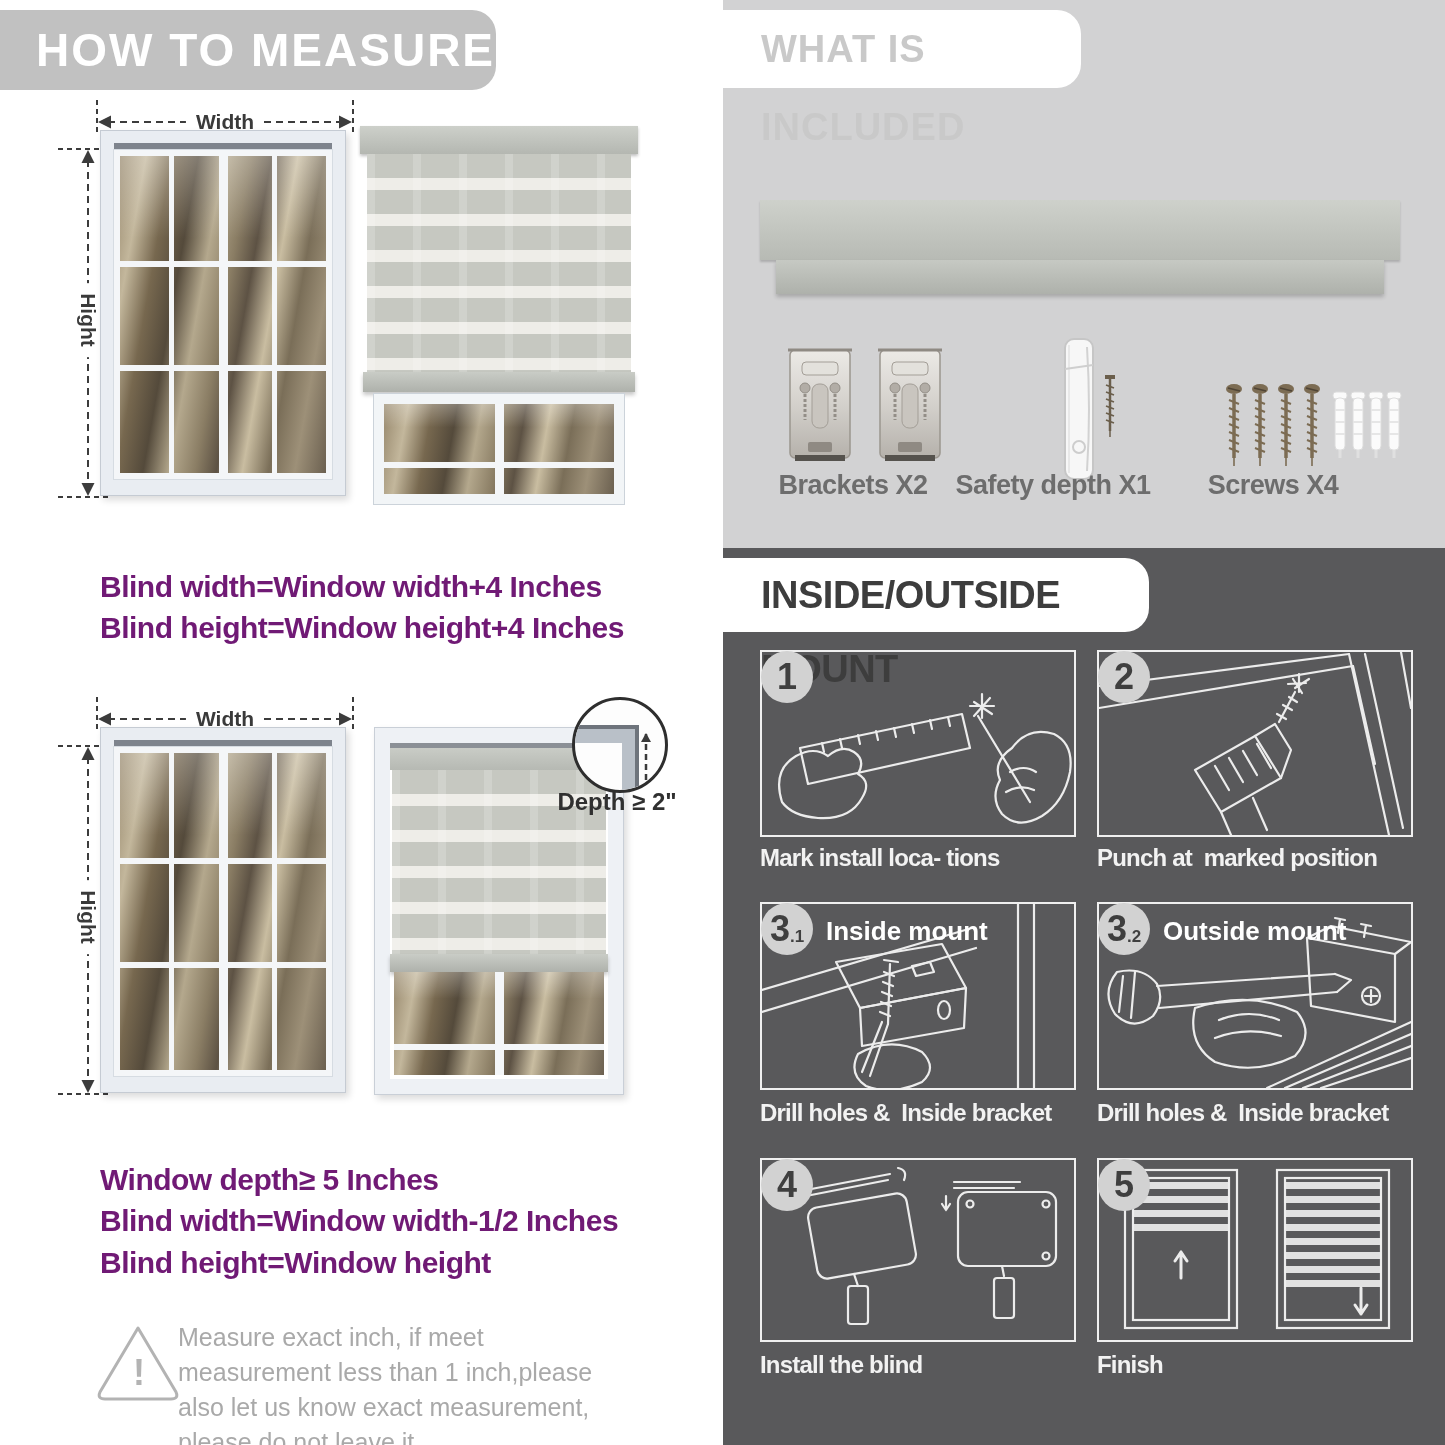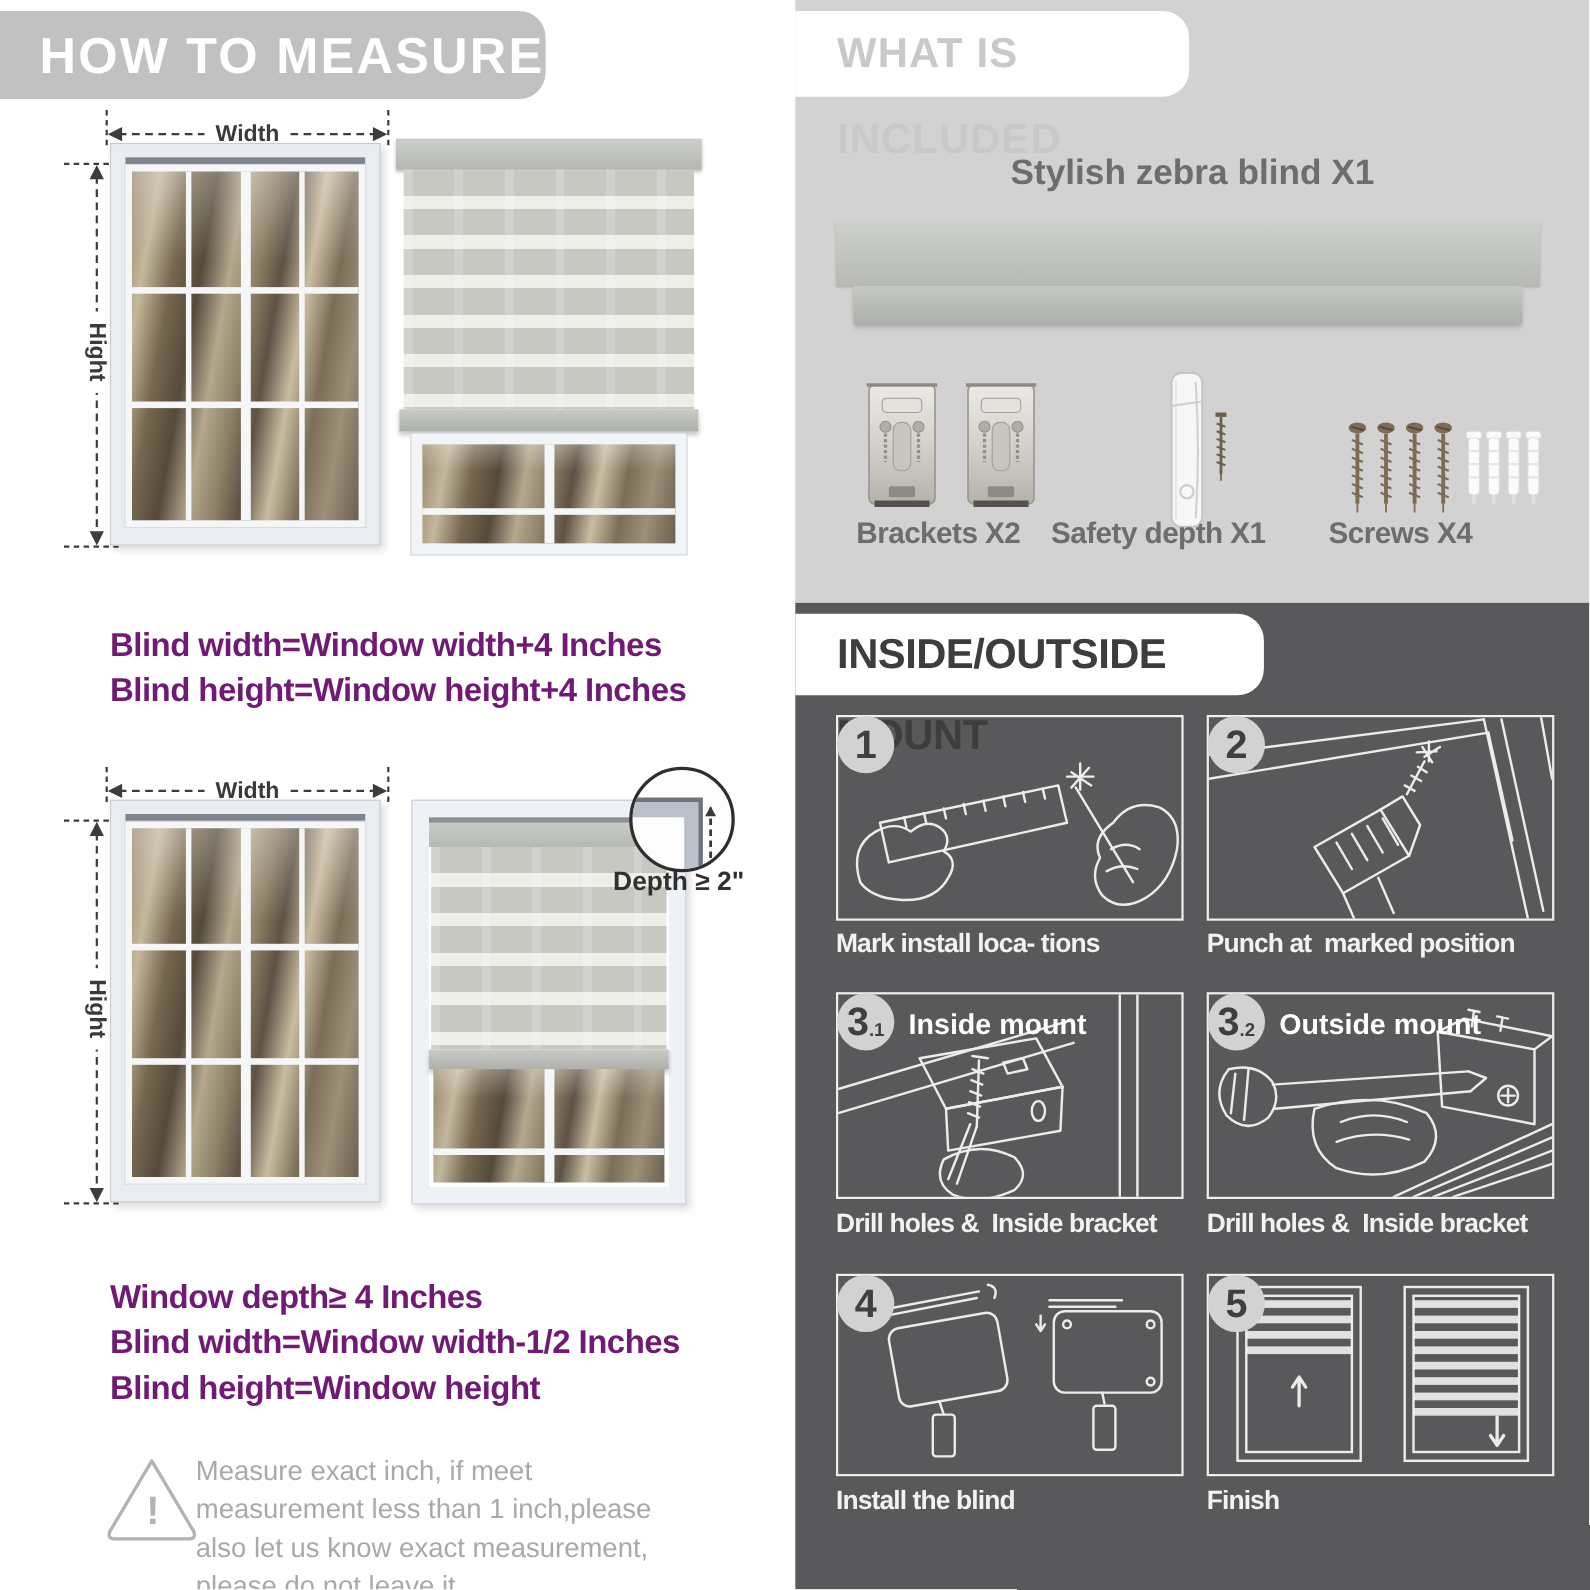--- a/index.html
+++ b/index.html
@@ -215,37 +215,36 @@
   <div class="abs depth-circle" style="left:572px;top:697px">
     <svg width="90" height="90">
       <path d="M-4,36 L54,36 L54,94" stroke="#b9c0c8" stroke-width="14" fill="none"></path>
       <path d="M-4,27 L62,27 L62,94" stroke="#6e747c" stroke-width="4" fill="none"></path>
       <path d="M71,34 L71,88" stroke="#3a3a3a" stroke-width="2.5" stroke-dasharray="6 4" fill="none"></path>
       <path d="M71,33 l-5,9 l10,0 Z" fill="#3a3a3a"></path>
     </svg>
   </div>
   <div class="abs depth-label" style="left:617px;top:788px">Depth ≥ 2"</div>
 
-  <div class="abs m-line" style="left:100px;top:1163px">Window depth≥ 4 Inches</div>
+  <div class="abs m-line" style="left:100px;top:1163px">Window depth≥ 5 Inches</div>
   <div class="abs m-line" style="left:100px;top:1204px">Blind width=Window width-1/2 Inches</div>
   <div class="abs m-line" style="left:100px;top:1246px">Blind height=Window height</div>
 
   <svg class="abs" style="left:94px;top:1322px" width="88" height="82">
     <path d="M44,6 L82,70 Q85,77 77,77 L11,77 Q3,77 6,70 Z" fill="none" stroke="#b3b3b3" stroke-width="3" stroke-linejoin="round"></path>
   </svg>
   <div class="abs warn-mark" style="left:133px;top:1352px">!</div>
   <div class="abs warn-text" style="left:178px;top:1320px">Measure exact inch, if meet measurement less than 1 inch,please also let us know exact measurement, please do not leave it</div>
 
   <div class="abs right-panel">
 
     <div class="included">
       <div class="included-pill">
         <div class="t">WHAT IS INCLUDED</div>
       </div>
-      <div class="product-title">Stylish zebra blind X1</div>
 
       <div class="bar-main"></div>
       <div class="bar-lip"></div>
 
       <svg class="abs" style="left:62px;top:342px" width="70" height="132">
         <defs>
           <linearGradient id="met1" x1="0" y1="0" x2="0" y2="1">
             <stop offset="0" stop-color="#eceae6"></stop>
               <stop offset="0.5" stop-color="#d4d1cc"></stop>
               <stop offset="1" stop-color="#b5b1ab"></stop>

